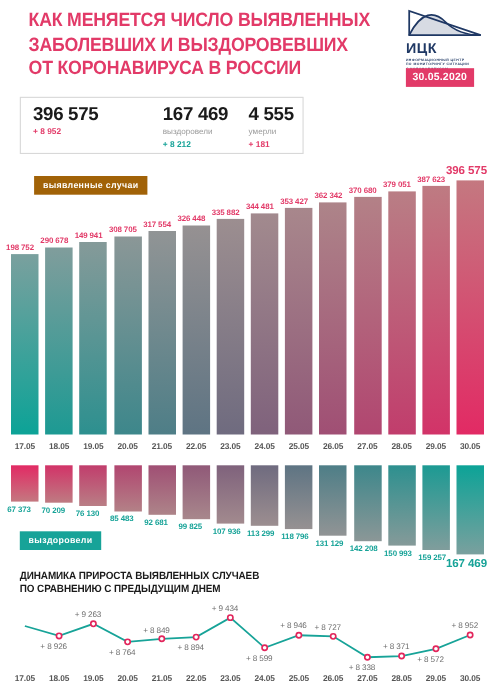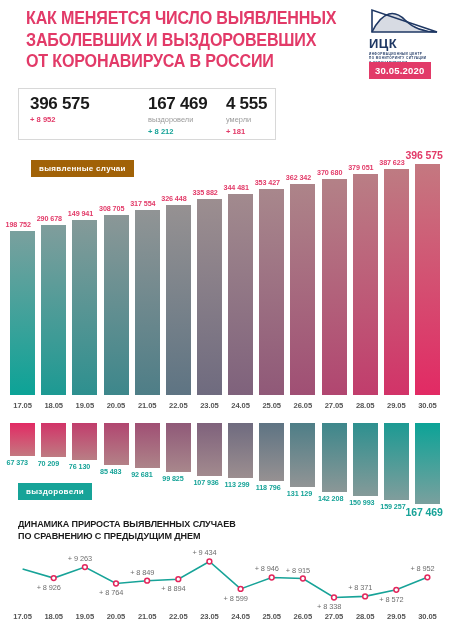--- a/index.html
+++ b/index.html
@@ -315,21 +315,21 @@
         <circle cx="427.4" cy="37.3" r="2.4" fill="#ffffff" stroke="#e2265c" stroke-width="1.5"></circle>
       </svg>
       <div class="pt-lbl" style="color: rgb(109, 109, 109); left: 36.7143px; top: 43.1457px;">+ 8 926</div>
       <div class="pt-lbl" style="color: rgb(109, 109, 109); left: 67.8571px; top: 14.0729px;">+ 9 263</div>
       <div class="pt-lbl" style="color: rgb(109, 109, 109); left: 99px; top: 48.4686px;">+ 8 764</div>
       <div class="pt-lbl" style="color: rgb(109, 109, 109); left: 130.143px; top: 27.6757px;">+ 8 849</div>
       <div class="pt-lbl" style="color: rgb(109, 109, 109); left: 161.286px; top: 44.1971px;">+ 8 894</div>
       <div class="pt-lbl" style="color: rgb(109, 109, 109); left: 192.429px; top: 8.45429px;">+ 9 434</div>
       <div class="pt-lbl" style="color: rgb(109, 109, 109); left: 223.571px; top: 53.89px;">+ 8 599</div>
       <div class="pt-lbl" style="color: rgb(109, 109, 109); left: 254.714px; top: 24.4886px;">+ 8 946</div>
-      <div class="pt-lbl" style="color: rgb(109, 109, 109); left: 285.857px; top: 25.5071px;">+ 8 915</div>
+      <div class="pt-lbl" style="color: rgb(109, 109, 109); left: 285.857px; top: 25.5071px;">+ 8 727</div>
       <div class="pt-lbl" style="color: rgb(109, 109, 109); left: 317px; top: 62.4657px;">+ 8 338</div>
       <div class="pt-lbl" style="color: rgb(109, 109, 109); left: 348.143px; top: 43.3814px;">+ 8 371</div>
       <div class="pt-lbl" style="color: rgb(109, 109, 109); left: 379.286px; top: 54.7771px;">+ 8 572</div>
       <div class="pt-lbl" style="color: rgb(109, 109, 109); left: 410.429px; top: 24.2914px;">+ 8 952</div>
     </div>
   <div class="dates2" id="dates-axis-2">
       <div class="date-lbl2" style="left: 6.57143px; width: 32px;">17.05</div>
       <div class="date-lbl2" style="left: 37.7143px; width: 32px;">18.05</div>
       <div class="date-lbl2" style="left: 68.8571px; width: 32px;">19.05</div>
       <div class="date-lbl2" style="left: 100px; width: 32px;">20.05</div>

